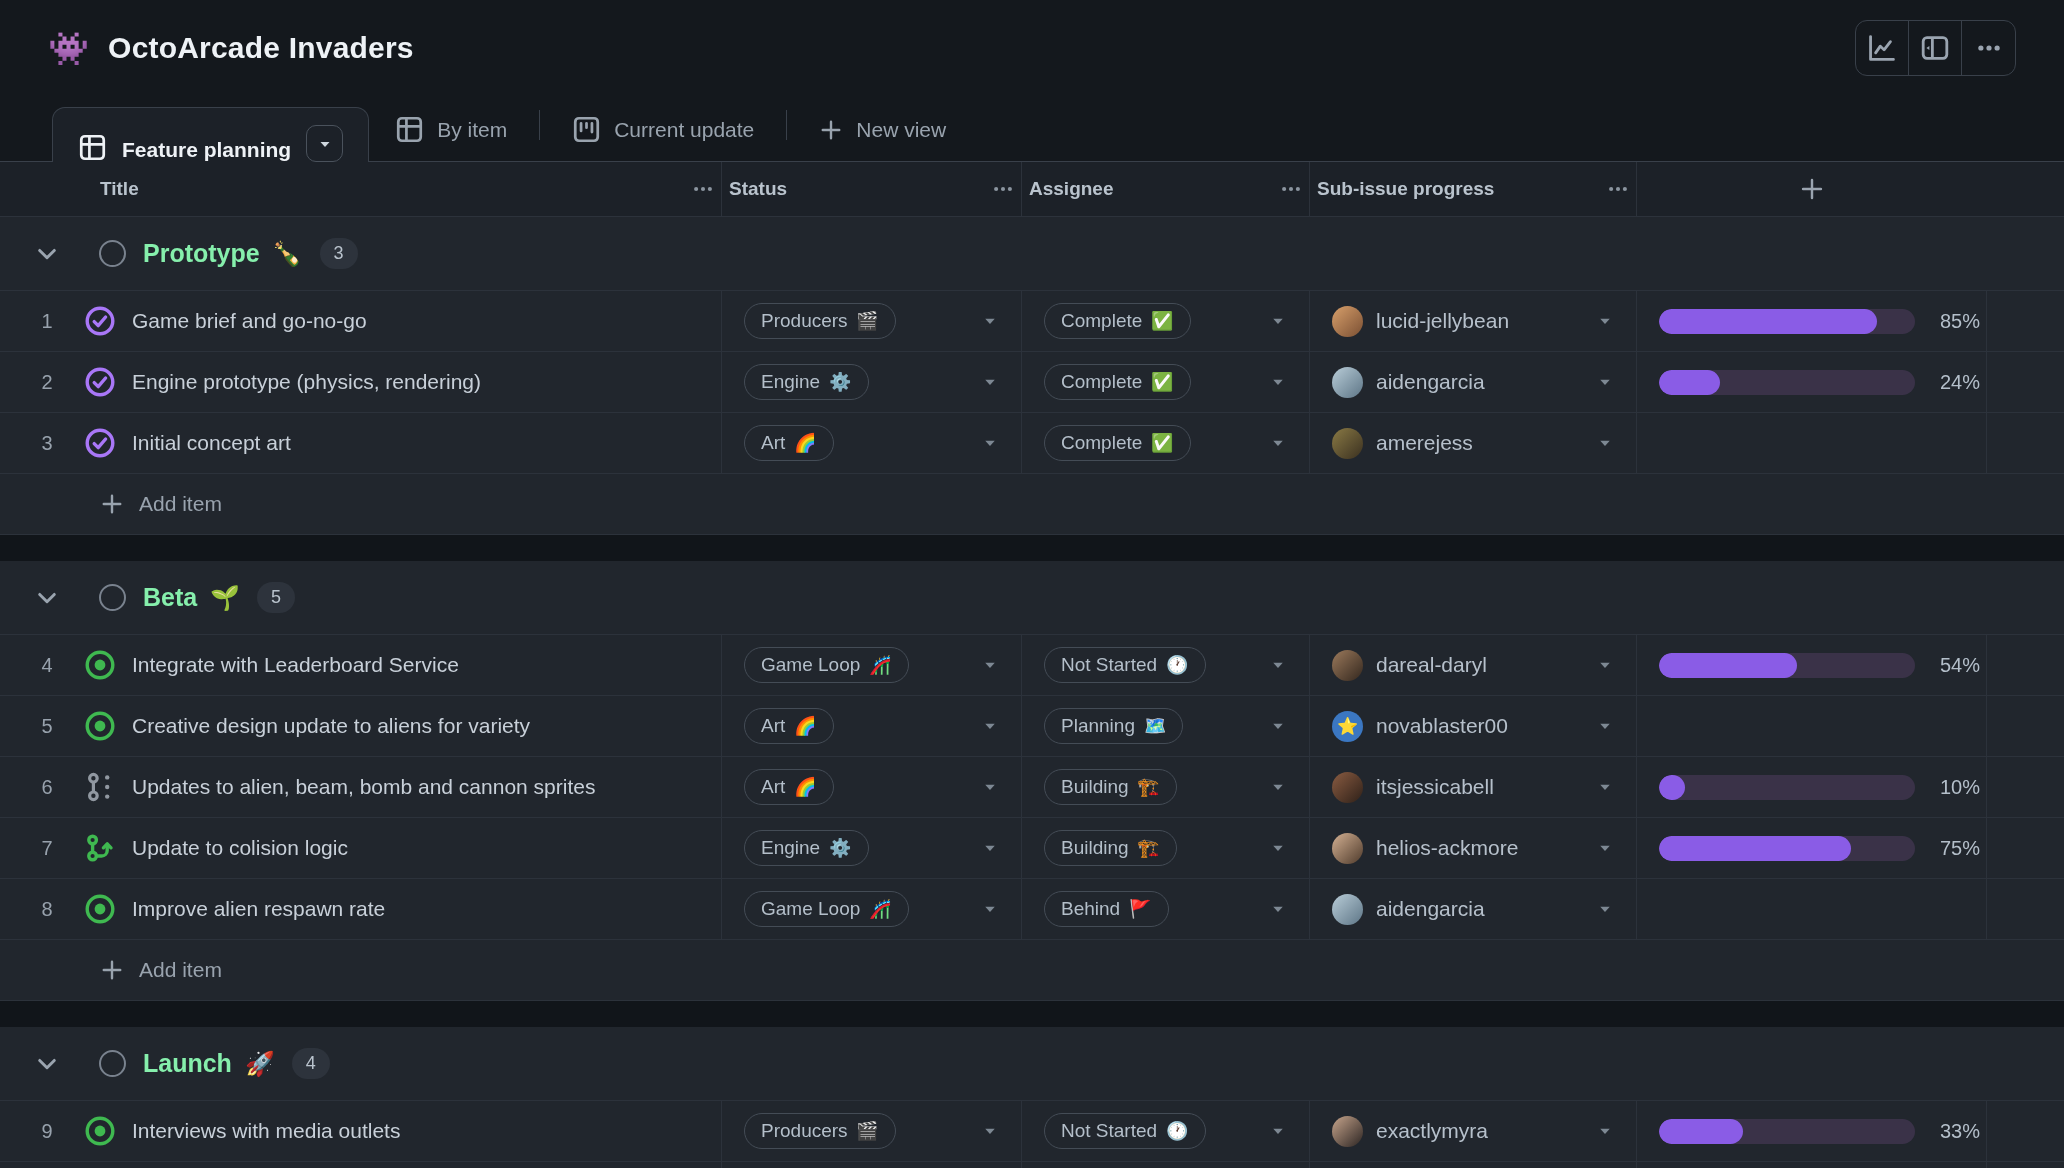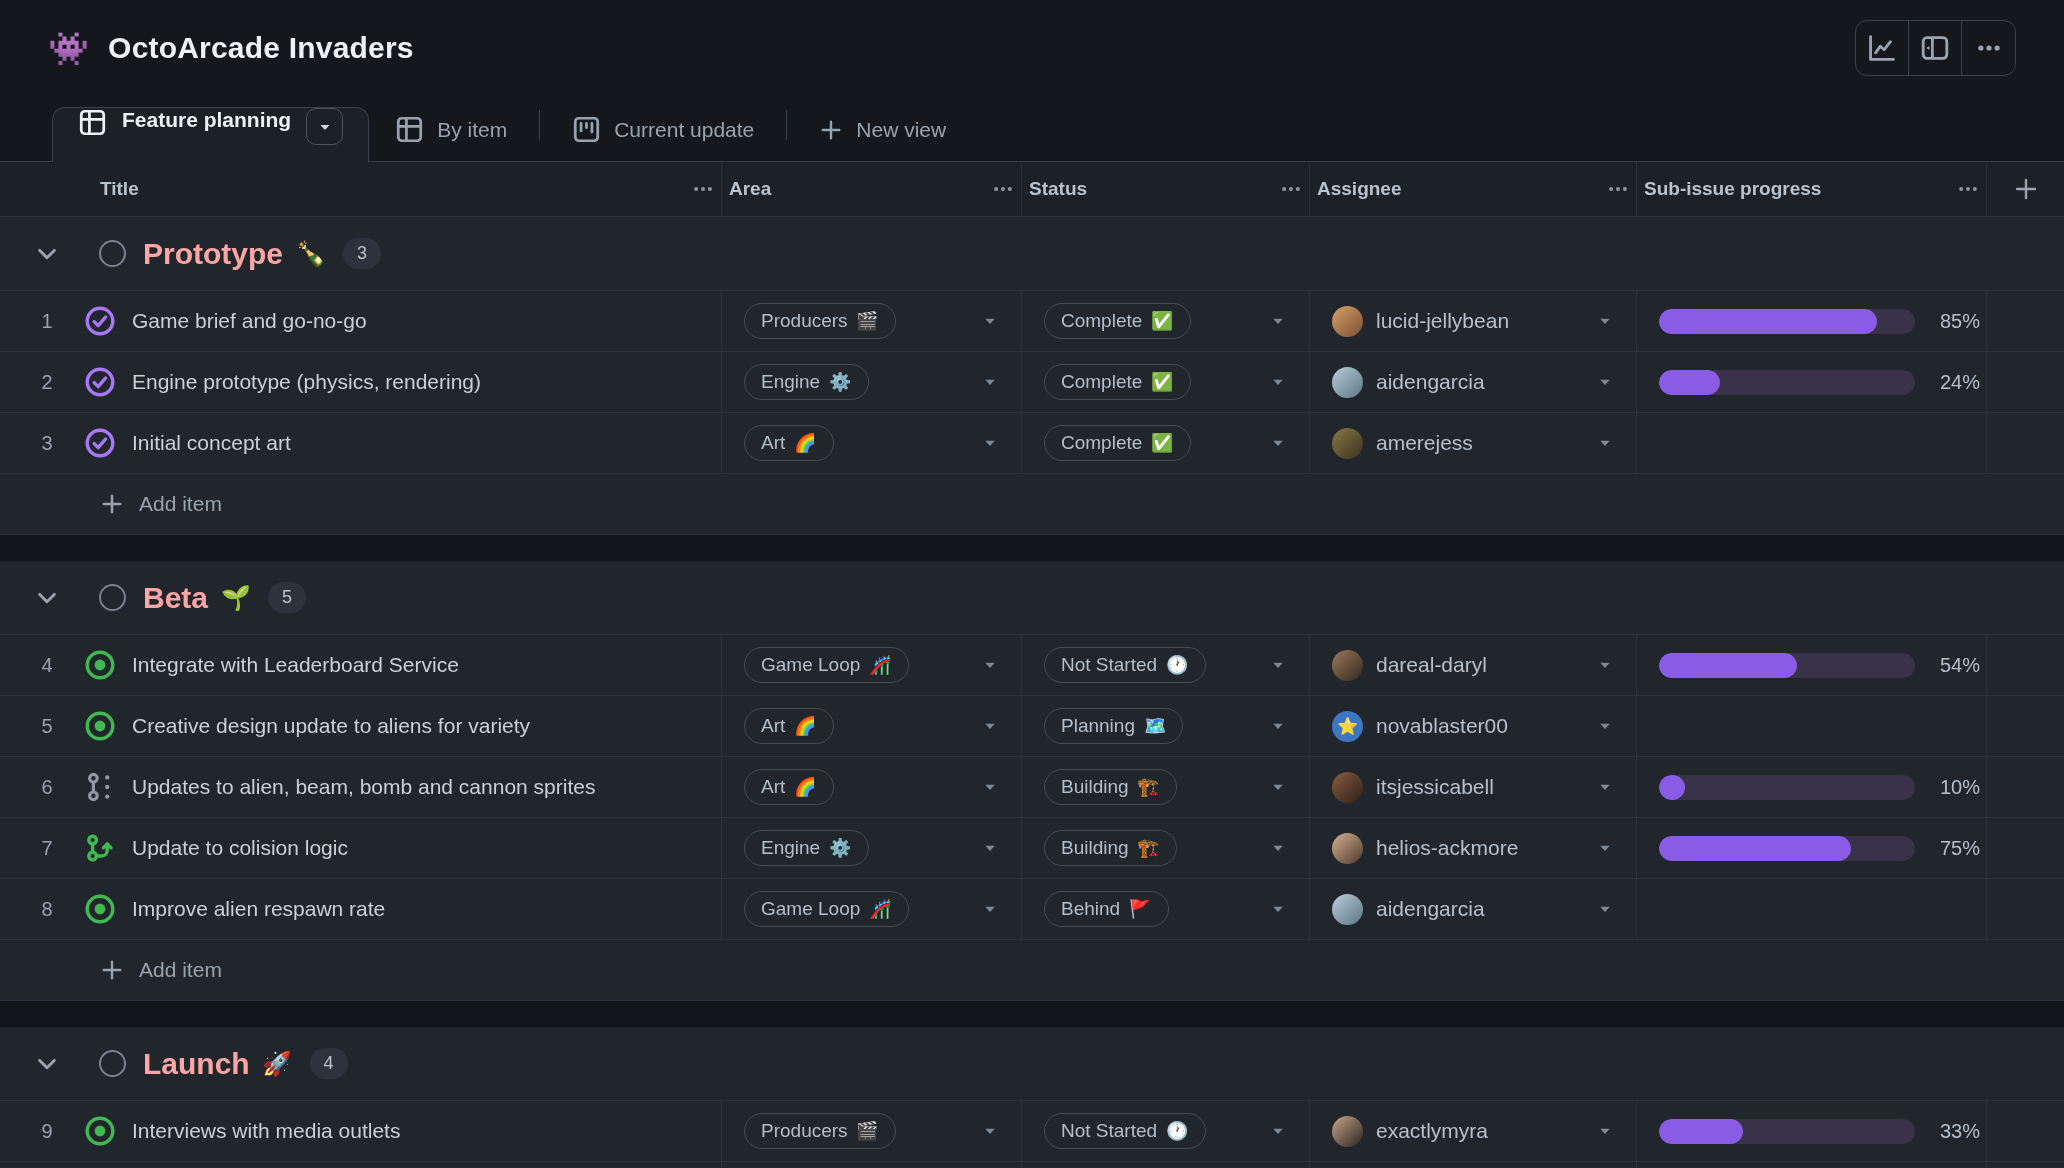--- a/index.html
+++ b/index.html
@@ -17,21 +17,21 @@
   }
   
   .topbar{height:96px;display:flex;align-items:center;padding:0 48px}
   .app-emoji{font-size:33px;margin-right:19px}
   .app-title{font-size:30px;font-weight:700;letter-spacing:.2px}
   .toolbar{margin-left:auto;display:flex;border:1px solid var(--border-strong);border-radius:12px;height:56px;overflow:hidden}
   .tb-btn{width:53px;display:flex;align-items:center;justify-content:center;color:#9aa4b0;cursor:pointer;border-right:1px solid var(--border-strong)}
   .tb-btn:last-child{border-right:none}
   
   .tabbar{height:65px;display:flex;align-items:flex-end;padding-left:52px}
-  .tab-active{position:relative;z-index:2;margin-bottom:-1px;height:55px;display:flex;align-items:flex-start;gap:15px;padding:0 25px;
+  .tab-active{position:relative;z-index:2;margin-bottom:-1px;height:55px;display:flex;align-items:flex-end;gap:15px;padding:0 25px;
     background:var(--head);border:1px solid var(--border-strong);border-bottom:none;border-radius:13px 13px 0 0;
     font-size:21px;font-weight:600;color:var(--text);cursor:pointer}
   .tab-caret-box{width:37px;height:37px;border:1.5px solid #4a525c;border-radius:10px;display:flex;align-items:center;justify-content:center;color:#cfd7df}
   .tab{height:65px;display:flex;align-items:center;gap:13px;padding:0 26px;color:var(--muted);font-size:21px;cursor:pointer;margin-bottom:-1px}
   .tab-divider{width:1px;height:30px;background:var(--border-strong);align-self:center;margin:0 6px 8px 6px}
   
   .grid{display:grid;grid-template-columns:722px 300px 288px 327px 350px 77px}
   .table-head{height:56px;background:var(--head);border-top:1px solid var(--border-strong);border-bottom:1px solid var(--border)}
   .head-cell{display:flex;align-items:center;padding:0 7px;font-size:19px;font-weight:700;color:#b9c3cd;border-right:1px solid var(--border);min-width:0}
   .head-cell.first{padding-left:100px}
@@ -51,21 +51,21 @@
   .cellcaret{margin-left:auto;flex:none;display:flex;cursor:pointer}
   .avatar{width:31px;height:31px;border-radius:50%;flex:none;margin-right:13px;display:flex;align-items:center;justify-content:center;font-size:17px;overflow:hidden}
   .a-name{font-size:21px;color:#b6c0cb;white-space:nowrap;overflow:hidden;text-overflow:ellipsis}
   .bar{width:256px;height:25px;border-radius:13px;background:var(--ptrack);overflow:hidden;flex:none}
   .fill{height:100%;background:var(--purple);border-radius:13px}
   .pct{margin-left:25px;font-size:20px;color:var(--pill-text)}
   
   .group-header{height:74px;background:var(--row);border-bottom:1px solid var(--border);display:flex;align-items:center;padding-left:34px}
   .gchev{width:26px;margin-right:39px;display:flex;color:#9aa4af;cursor:pointer}
   .gcircle{width:27px;height:27px;border-radius:50%;border:2.5px solid #79828e;margin-right:17px;flex:none}
-  .gtitle{font-size:30px;font-weight:700;color:#fca5a5;margin-right:13px}
+  .gtitle{font-size:25px;font-weight:700;color:#86efac;margin-right:13px}
   .gemoji{font-size:24px;margin-right:17px}
   .gcount{background:#2d333c;border-radius:999px;padding:5px 14px;font-size:18px;color:#b9c3cd}
   .add-row{height:61px;background:var(--row);display:flex;align-items:center;padding-left:100px;border-bottom:1px solid var(--border)}
   .add-btn{display:flex;align-items:flex-start;gap:15px;color:var(--muted);font-size:21px;cursor:pointer}
   .gap-strip{height:26px;background:var(--gap)}
   .partial .cell{border-bottom:none}
   svg{display:block}
 </style>
 </head>
 <body>
@@ -147,30 +147,20 @@
     <span>Title</span>
     <span class="kebab">
         <svg width="22" height="22" viewBox="0 0 16 16" fill="currentColor">
           <circle cx="3" cy="8" r="1.5"></circle>
           <circle cx="8" cy="8" r="1.5"></circle>
           <circle cx="13" cy="8" r="1.5"></circle>
         </svg>
       </span>
   </div>
   <div class="head-cell">
-    <span>Area</span>
-    <span class="kebab">
-        <svg width="22" height="22" viewBox="0 0 16 16" fill="currentColor">
-          <circle cx="3" cy="8" r="1.5"></circle>
-          <circle cx="8" cy="8" r="1.5"></circle>
-          <circle cx="13" cy="8" r="1.5"></circle>
-        </svg>
-      </span>
-  </div>
-  <div class="head-cell">
     <span>Status</span>
     <span class="kebab">
         <svg width="22" height="22" viewBox="0 0 16 16" fill="currentColor">
           <circle cx="3" cy="8" r="1.5"></circle>
           <circle cx="8" cy="8" r="1.5"></circle>
           <circle cx="13" cy="8" r="1.5"></circle>
         </svg>
       </span>
   </div>
   <div class="head-cell">

